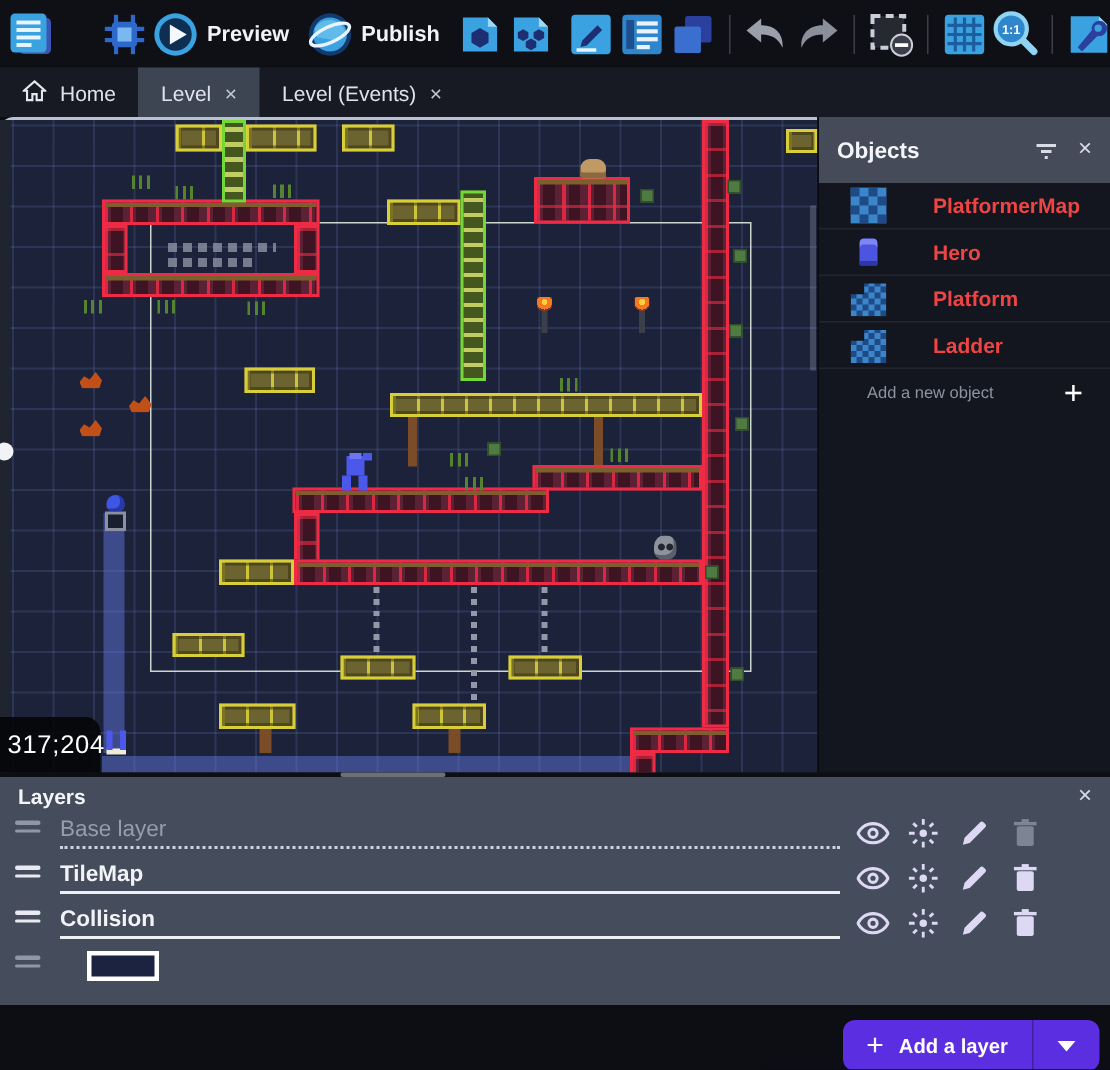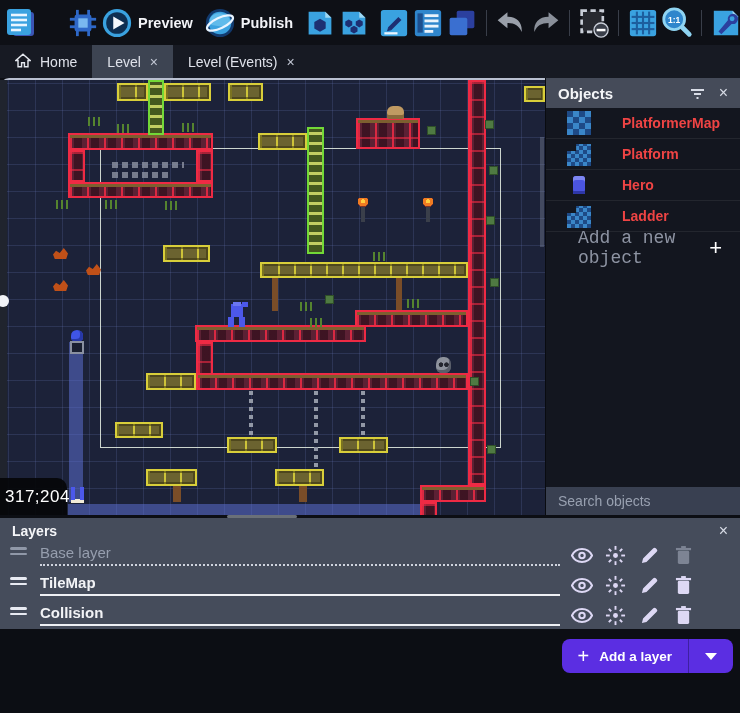--- a/index.html
+++ b/index.html
@@ -74,45 +74,45 @@
      linear-gradient(#4c58ea,#4c58ea) no-repeat 9px 0/4px 13px,
      linear-gradient(#f0ead8,#f0ead8) no-repeat 0 12px/13px 4px;}
   .cv-glyph{background-image:repeating-linear-gradient(90deg,#8d92a2 0 6px, transparent 6px 10px);opacity:.8;}
   .coord-label{position:absolute;left:0;bottom:0;width:67px;height:37px;background:rgba(5,6,9,.92);
       border-radius:0 10px 0 0;color:#fff;font-size:17px;display:flex;align-items:center;
       padding-left:5px;z-index:7;letter-spacing:.5px;}
   .vscroll-thumb{position:absolute;right:1px;top:57px;width:4px;height:110px;background:rgba(140,150,170,.35);z-index:6;}
 
   
   .objects-panel{width:195px;background:#13161f;border-left:1px solid #090b10;position:relative;display:flex;flex-direction:column;}
-  .panel-header{height:30px;background:#454b59;display:flex;align-items:center;padding:0 12px;flex:none;}
+  .panel-header{height:44px;background:#454b59;display:flex;align-items:center;padding:0 12px;flex:none;}
   .panel-title{font-size:15px;font-weight:700;color:#f4f5f8;flex:1;}
   .ph-icon{color:#d8dce6;display:flex;align-items:center;margin-left:14px;cursor:pointer;}
   .close-x{font-size:16px;color:#d8dce6;cursor:pointer;line-height:1;}
   .obj-row{height:31px;display:flex;align-items:center;border-bottom:1px solid rgba(255,255,255,.07);cursor:pointer;}
   .obj-icon-box{width:26px;height:26px;margin:0 30px 0 20px;display:flex;align-items:center;justify-content:center;flex:none;}
   .icon-checker{width:24px;height:24px;background-image:conic-gradient(#3a86c8 0 25%,#1e4a86 0 50%,#3a86c8 0 75%,#1e4a86 0);background-size:12px 12px;}
   .icon-stairs{width:24px;height:24px;background-image:conic-gradient(#3a86c8 0 25%,#1e4a86 0 50%,#3a86c8 0 75%,#1e4a86 0);background-size:8px 8px;
      clip-path:polygon(0 38%,38% 38%,38% 8%,100% 8%,100% 100%,0 100%);}
   .icon-hero{width:12px;height:18px;background:#4b55e0;border-radius:3px 3px 1px 1px;
      box-shadow:inset 0 4px 0 #7d86f2, inset 0 -3px 0 #2e37a8;}
   .obj-label{font-size:14px;font-weight:700;color:#ef4444;}
   .add-object-row{height:32px;display:flex;align-items:center;padding:0 18px 0 32px;cursor:pointer;}
-  .add-object-label{flex:1;font-size:18px;color:#8d93a2;font-family:Liberation Mono, monospace;}
+  .add-object-label{flex:1;font-size:11px;color:#8d93a2;}
   .add-plus{font-size:22px;color:#fff;font-weight:400;}
   .search-row{position:absolute;left:0;right:0;bottom:0;height:28px;background:#394051;display:flex;align-items:center;padding:0 10px;}
   .search-input{flex:1;background:transparent;border:none;outline:none;color:#d8dce6;font-size:14px;font-family:"Liberation Sans",sans-serif;}
   .search-input::placeholder{color:#98a0b0;}
 
   
   .hscroll{height:3px;background:#0c0e14;position:relative;}
   .hscroll-thumb{position:absolute;left:227px;top:0;width:70px;height:3px;background:#6a7078;border-radius:2px;}
 
   
-  .layers-panel{height:111px;background:#454c5b;position:relative;}
+  .layers-panel{height:152px;background:#454c5b;position:relative;}
   .layers-header{height:26px;display:flex;align-items:center;padding:0 12px;}
   .layers-title{flex:1;font-size:14px;font-weight:700;color:#f4f5f8;}
   .layer-row{height:30px;display:flex;align-items:flex-start;padding:0 10px;}
   .drag-handle{width:17px;flex:none;margin-right:13px;cursor:grab;}
   .drag-handle i{display:block;height:2.5px;background:#e8eaf2;margin:3px 0;border-radius:2px;}
   .layer-row.dim .drag-handle i{background:#9098a8;}
   .layer-name{width:520px;font-size:15px;font-weight:700;color:#f2f3f6;padding-bottom:3px;cursor:text;}
   .layer-row.dim .layer-name{color:#969eae;font-weight:400;}
   .u-solid{border-bottom:2px solid #eef0f4;}
   .u-dotted{border-bottom:2px dotted #cfd3de;}
@@ -391,43 +391,39 @@
         <span class="ph-icon close-x">×</span>
       </div>
       <div class="obj-row">
         <span class="obj-icon-box">
             <span class="icon-checker"></span>
           </span>
         <span class="obj-label">PlatformerMap</span>
       </div>
       <div class="obj-row">
         <span class="obj-icon-box">
-            <span class="icon-stairs"></span>
-          </span>
-        <span class="obj-label">Platform</span>
-      </div>
-      <div class="obj-row">
-        <span class="obj-icon-box">
             <span class="icon-hero"></span>
           </span>
         <span class="obj-label">Hero</span>
       </div>
       <div class="obj-row">
         <span class="obj-icon-box">
             <span class="icon-stairs"></span>
           </span>
+        <span class="obj-label">Platform</span>
+      </div>
+      <div class="obj-row">
+        <span class="obj-icon-box">
+            <span class="icon-stairs"></span>
+          </span>
         <span class="obj-label">Ladder</span>
       </div>
       <div class="add-object-row">
         <span class="add-object-label">Add a new object</span>
         <span class="add-plus">+</span>
-      </div>
-      <div class="search-row">
-        <input class="search-input" type="text" placeholder="Search objects" style="">
-
       </div>
     </div>
   </div>
 
   <div class="hscroll">
     <div class="hscroll-thumb"></div>
   </div>
 
   <div class="layers-panel">
     <div class="layers-header">

